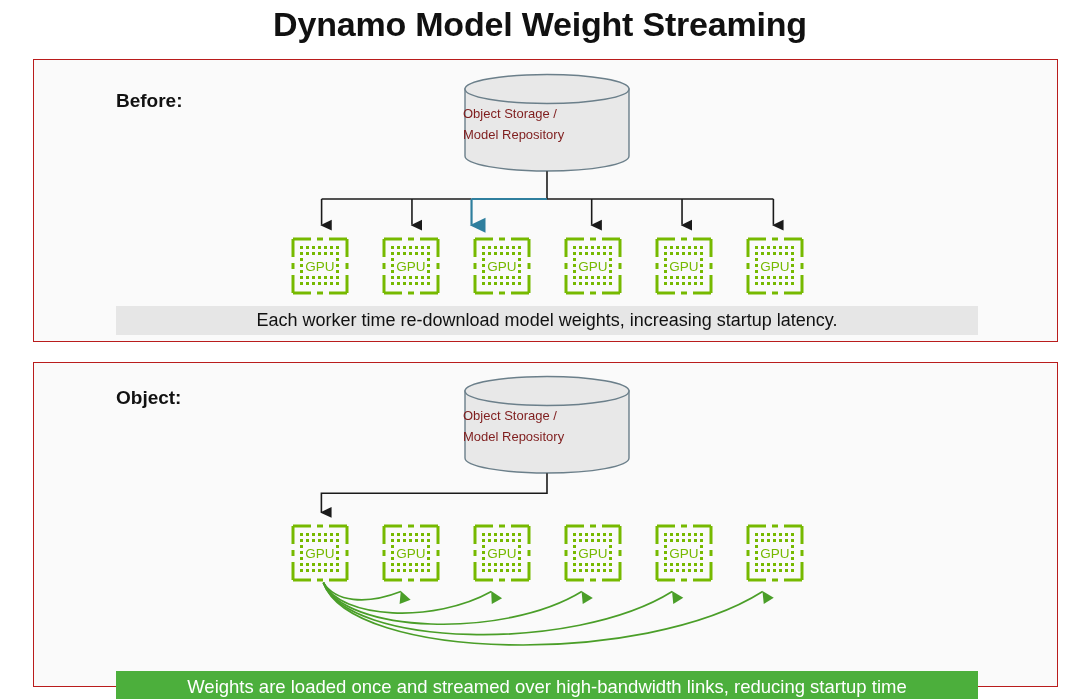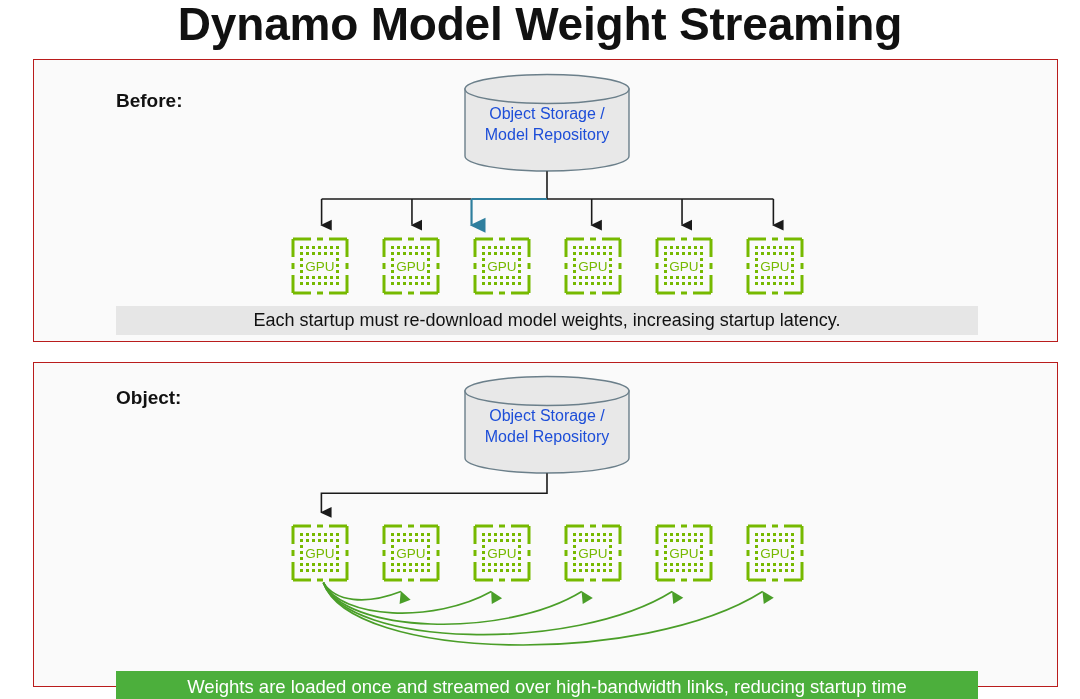--- a/index.html
+++ b/index.html
@@ -17,21 +17,21 @@
 
   
   #page-title {
     position: absolute;
     left: 0;
     top: 0;
     width: 1080px;
     height: 48px;
     line-height: 48px;
     text-align: center;
-    font-size: 46px;
+    font-size: 34px;
     font-weight: bold;
     color: #111111;
     letter-spacing: -0.2px;
   }
 
   
   .panel {
     position: absolute;
     left: 33px;
     width: 1025px;
@@ -57,23 +57,23 @@
     position: absolute;
     width: 168px;
     height: 99px;
   }
   .cylinder svg { position: absolute; left: 0; top: 0; }
   .cyl-text {
     position: absolute;
     left: 0;
     top: 30px;
     width: 168px;
-    text-align: center;
-    font-size: 16px;
-    color: #1d4ed8;
+    text-align: left;
+    font-size: 13px;
+    color: #7f1d1d;
     line-height: 21px;
   }
   #cyl-before { left: 429px; top: 13px; }
   #cyl-after  { left: 429px; top: 12px; }
 
   
   .wires {
     position: absolute;
     left: 0;
     top: 0;
@@ -464,21 +464,21 @@
           <rect x="28" y="46" width="3" height="3"></rect>
           <rect x="34" y="46" width="3" height="3"></rect>
           <rect x="40" y="46" width="3" height="3"></rect>
           <rect x="46" y="46" width="3" height="3"></rect>
       </g>
       <rect x="16" y="24" width="28" height="14" fill="#fafafa"></rect>
       <text x="30" y="35" text-anchor="middle" font-family="Liberation Sans, sans-serif" font-size="13.5" fill="#76b900">GPU</text>
     </svg>
   </div>
 
-  <div class="caption-bar" id="caption-before">Each startup must re-download model weights, increasing startup latency.</div>
+  <div class="caption-bar" id="caption-before">Each worker time re-download model weights, increasing startup latency.</div>
 </div>
 
 <div class="panel" id="panel-after">
 
   <div class="section-label" id="label-after">Object:</div>
 
   <div class="cylinder" id="cyl-after">
     <svg width="168" height="99" viewBox="0 0 168 99">
       <path d="M2,16 L2,83 A82,15 0 0 0 166,83 L166,16 Z" fill="#e8e8e8" stroke="#6b7f8a" stroke-width="1.4"></path>
       <ellipse cx="84" cy="16" rx="82" ry="14.5" fill="#e8e8e8" stroke="#6b7f8a" stroke-width="1.4"></ellipse>

